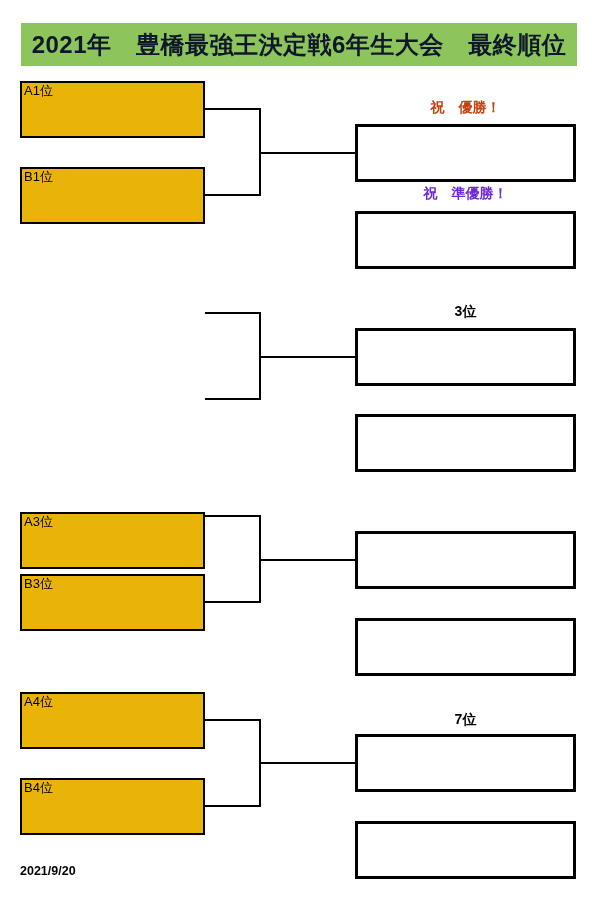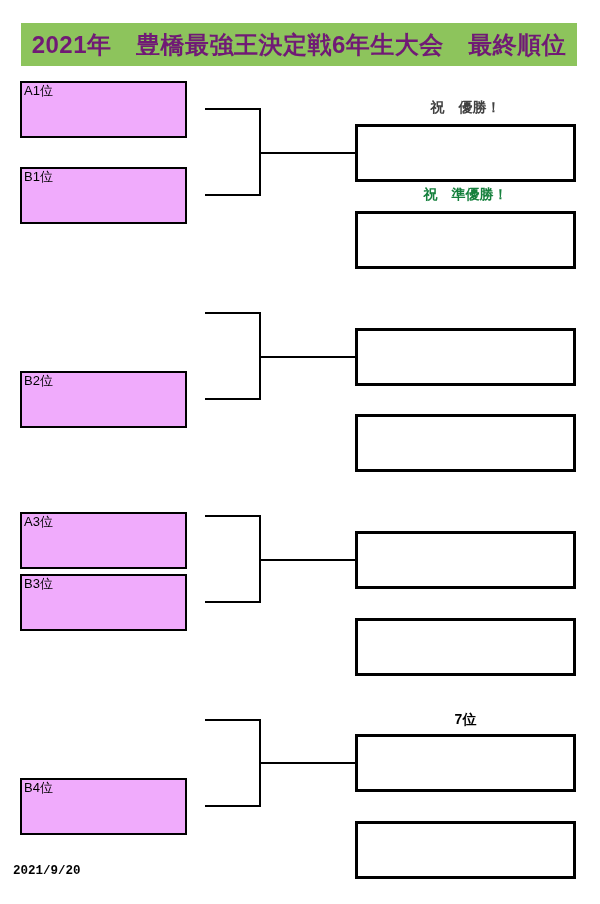--- a/index.html
+++ b/index.html
@@ -17,34 +17,34 @@
   .banner {
     position: absolute;
     left: 21px; top: 23px;
     width: 556px; height: 43px;
     background: #8dc45c;
     display: flex;
     align-items: center;
     justify-content: center;
   }
   .banner-title {
-    color: #701a75;
+    color: #0f172a;
     font-size: 24px;
     font-weight: bold;
     letter-spacing: 0.5px;
     white-space: nowrap;
   }
 
   
   .slot {
     position: absolute;
     left: 20px;
-    width: 167px; height: 57px;
+    width: 185px; height: 57px;
     border: 2.5px solid #000000;
-    background: #f0abfc;
+    background: #eab308;
     box-sizing: border-box;
   }
   .slot-label {
     display: block;
     font-size: 13px;
     line-height: 1.15;
     padding: 1px 0 0 2px;
   }
 
   
@@ -59,62 +59,61 @@
   .rlabel {
     position: absolute;
     left: 355px;
     width: 221px;
     text-align: center;
     font-size: 14px;
     font-weight: bold;
     line-height: 1.1;
     white-space: nowrap;
   }
-  .rlabel.red  { color: #404040; }
-  .rlabel.blue { color: #15803d; }
+  .rlabel.red  { color: #c2410c; }
+  .rlabel.blue { color: #6d28d9; font-family: Liberation Mono, monospace; }
 
   
   .line { position: absolute; background: #000000; }
 
   
   .date {
     position: absolute;
-    left: 13px; top: 864px;
+    left: 20px; top: 864px;
     font-size: 12.5px;
     font-weight: bold;
-    font-family: Liberation Mono, monospace;
   }
 </style>
 </head>
 <body>
 
 <div class="page">
 
   <div class="banner">
     <span class="banner-title">2021年　豊橋最強王決定戦6年生大会　最終順位</span>
   </div>
 
   <div class="slot" style="top:81px">
     <span class="slot-label">A1位</span>
   </div>
   <div class="slot" style="top:167px">
     <span class="slot-label">B1位</span>
   </div>
 
-  <div class="slot" style="top:371px">
-    <span class="slot-label">B2位</span>
-  </div>
 
   <div class="slot" style="top:512px">
     <span class="slot-label">A3位</span>
   </div>
   <div class="slot" style="top:574px">
     <span class="slot-label">B3位</span>
   </div>
 
+  <div class="slot" style="top:692px">
+    <span class="slot-label">A4位</span>
+  </div>
   <div class="slot" style="top:778px">
     <span class="slot-label">B4位</span>
   </div>
 
   <div class="line" style="left:205px; top:108px; width:56px; height:2px"></div>
   <div class="line" style="left:205px; top:194px; width:56px; height:2px"></div>
   <div class="line" style="left:259px; top:108px; width:2px; height:88px"></div>
   <div class="line" style="left:259px; top:152px; width:96px; height:2px"></div>
 
   <div class="line" style="left:205px; top:312px; width:56px; height:2px"></div>
@@ -131,20 +130,21 @@
   <div class="line" style="left:205px; top:805px; width:56px; height:2px"></div>
   <div class="line" style="left:259px; top:719px; width:2px; height:88px"></div>
   <div class="line" style="left:259px; top:762px; width:96px; height:2px"></div>
 
   <div class="rlabel red" style="top:100px">祝　優勝！</div>
   <div class="rbox" style="top:124px"></div>
 
   <div class="rlabel blue" style="top:187px">祝　準優勝！</div>
   <div class="rbox" style="top:211px"></div>
 
+  <div class="rlabel" style="top:304px">3位</div>
   <div class="rbox" style="top:328px"></div>
 
   <div class="rbox" style="top:414px"></div>
 
   <div class="rbox" style="top:531px"></div>
 
   <div class="rbox" style="top:618px"></div>
 
   <div class="rlabel" style="top:712px">7位</div>
   <div class="rbox" style="top:734px"></div>

